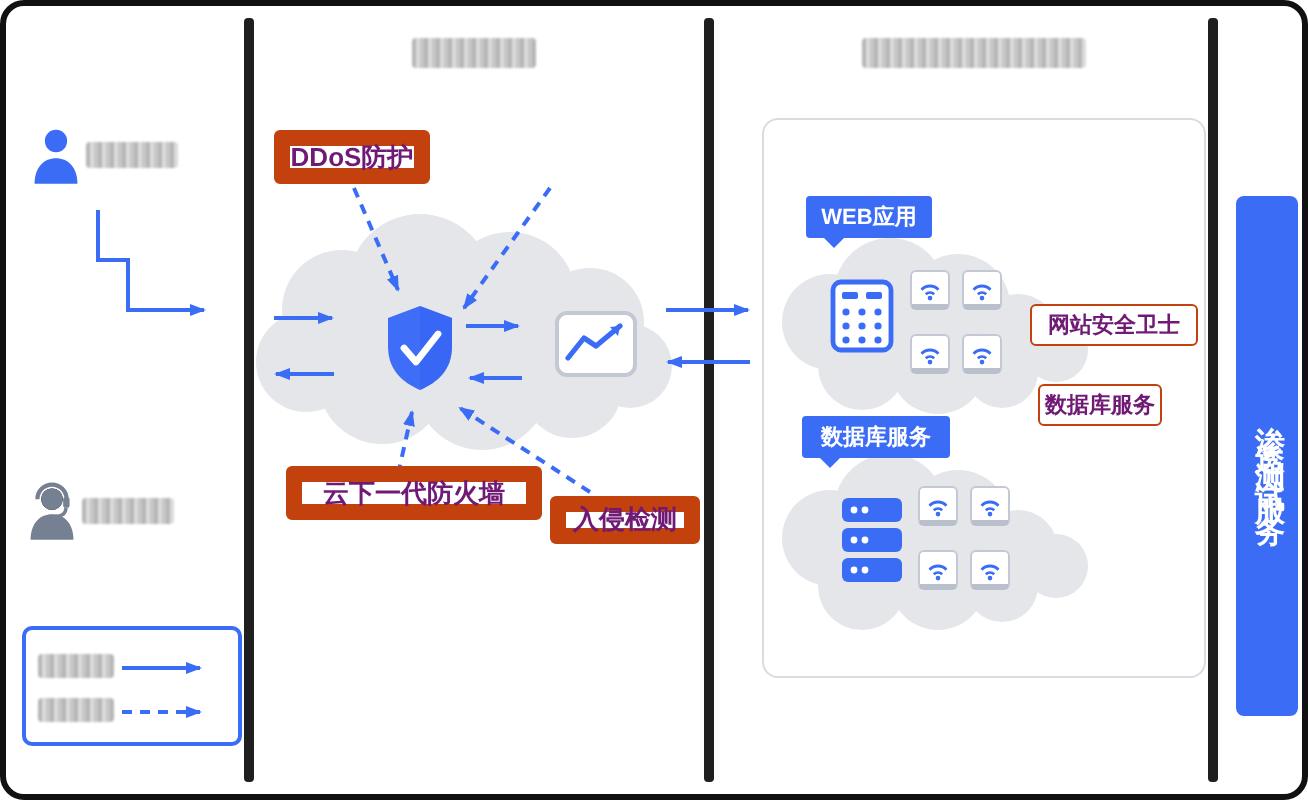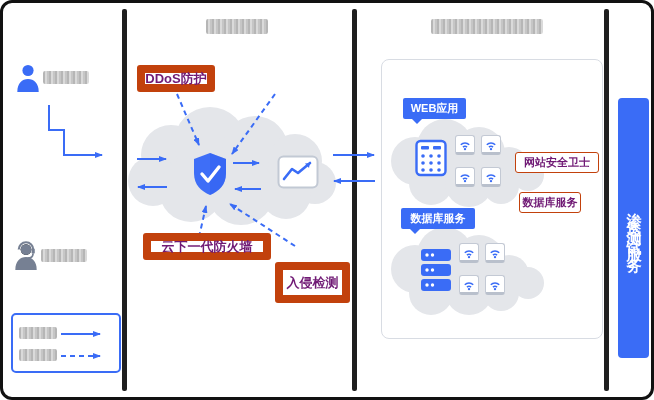--- a/index.html
+++ b/index.html
@@ -268,21 +268,21 @@
         <path d="M272,91 L229,151" marker-end="url(#arr)"></path>
         <path d="M194,243 L203,203" marker-end="url(#arr)"></path>
         <path d="M292,243 L227,201" marker-end="url(#arr)"></path>
         <path d="M58,353 H97" marker-end="url(#arr)"></path>
       </g>
     </g>
   </svg>
 
   <div class="bluebox" style="left:134px;top:62px;width:78px;height:27px">DDoS防护</div>
   <div class="bluebox" style="left:140px;top:230px;width:128px;height:27px">云下一代防火墙</div>
-  <div class="bluebox" style="left:272px;top:259px;width:75px;height:41px">入侵检测</div>
+  <div class="bluebox" style="left:272px;top:245px;width:75px;height:24px">入侵检测</div>
 
   <div class="tag" style="left:400px;top:95px;width:63px;height:21px">WEB应用</div>
   <div class="tag" style="left:398px;top:205px;width:74px;height:21px">数据库服务</div>
 
   <div class="bluebox sm" style="left:512px;top:149px;width:84px;height:21px">网站安全卫士</div>
   <div class="bluebox sm" style="left:516px;top:189px;width:62px;height:21px">数据库服务</div>
 
   <div class="pentest-bar">渗透测试服务</div>
 
 </div>

